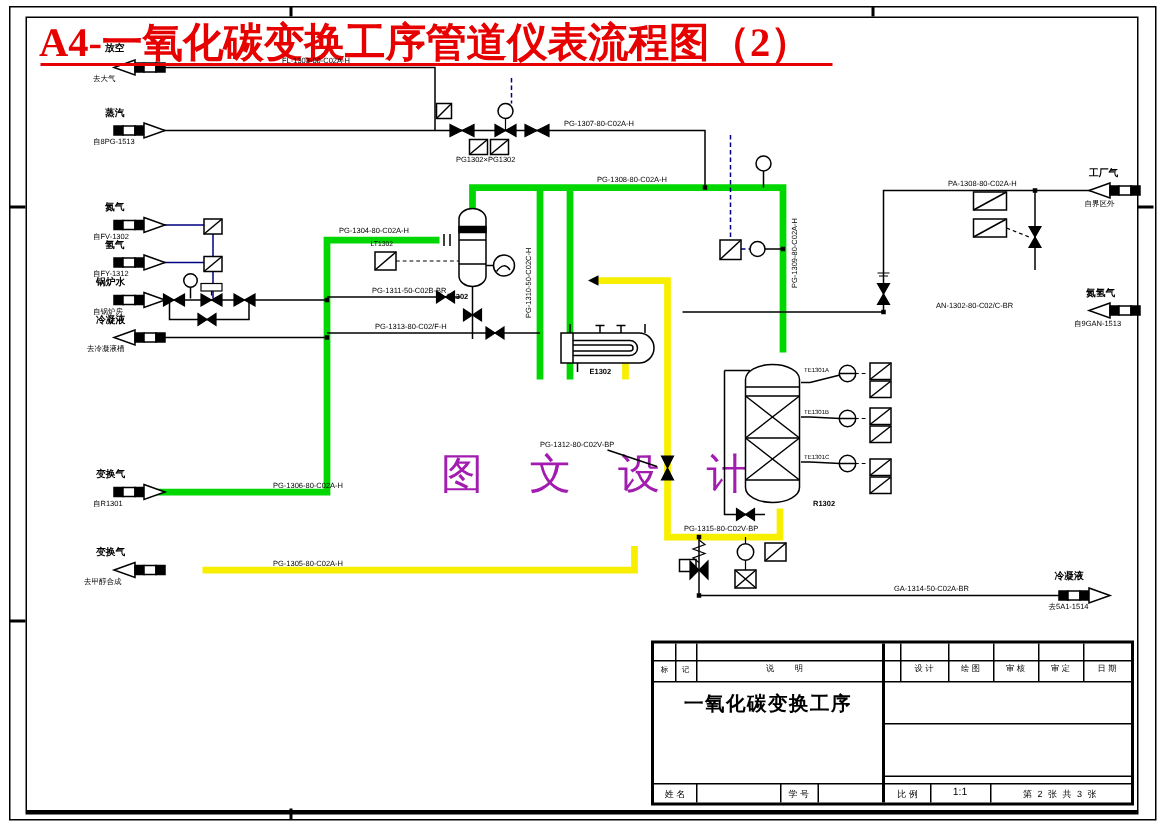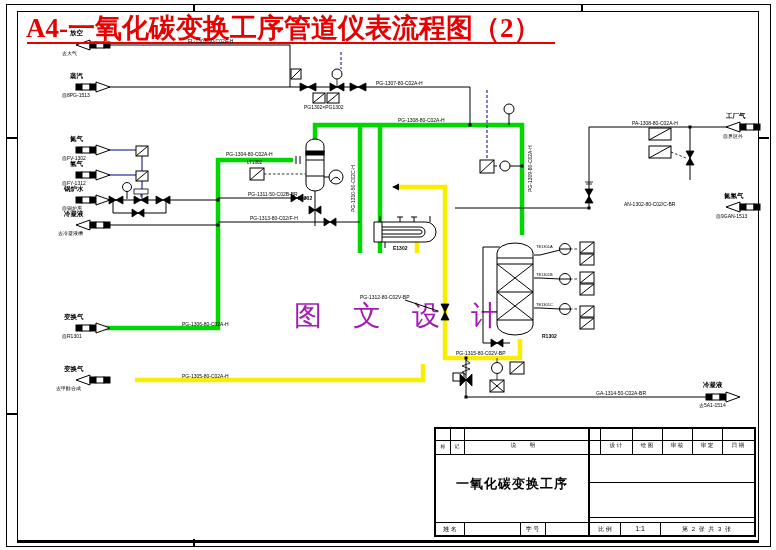--- a/index.html
+++ b/index.html
@@ -372,21 +372,21 @@
     <div class="vl" style="left:224px;top:93px;width:1px;height:13px;"></div>
 
     <div class="cell" style="left:0;top:14px;width:14px;font-size:5px;">标</div>
     <div class="cell" style="left:14px;top:14px;width:14px;font-size:5px;">记</div>
     <div class="cell" style="left:28px;top:13px;width:124px;font-size:5.5px;letter-spacing:6px;">说  明</div>
     <div class="cell" style="left:164px;top:13px;width:32px;font-size:5.5px;">设 计</div>
     <div class="cell" style="left:196px;top:13px;width:30px;font-size:5.5px;">绘 图</div>
     <div class="cell" style="left:226px;top:13px;width:30px;font-size:5.5px;">审 核</div>
     <div class="cell" style="left:256px;top:13px;width:30px;font-size:5.5px;">审 定</div>
     <div class="cell" style="left:286px;top:13px;width:32px;font-size:5.5px;">日 期</div>
-    <div class="cell" style="left:0;top:46px;width:152px;font-size:13px;font-weight:700;letter-spacing:1px;">一氧化碳变换工序</div>
+    <div class="cell" style="left:0;top:31px;width:152px;font-size:13px;font-weight:700;letter-spacing:1px;">一氧化碳变换工序</div>
     <div class="cell" style="left:0;top:96px;width:28px;font-size:6px;">姓 名</div>
     <div class="cell" style="left:84px;top:96px;width:25px;font-size:6px;">学 号</div>
     <div class="cell" style="left:154px;top:96px;width:30px;font-size:6px;">比 例</div>
     <div class="cell" style="left:184px;top:96px;width:40px;font-size:7px;">1:1</div>
     <div class="cell" style="left:224px;top:96px;width:94px;font-size:6px;letter-spacing:1px;">第 2 张  共 3 张</div>
   </div>
 
 </div>
 
 </body></html>

